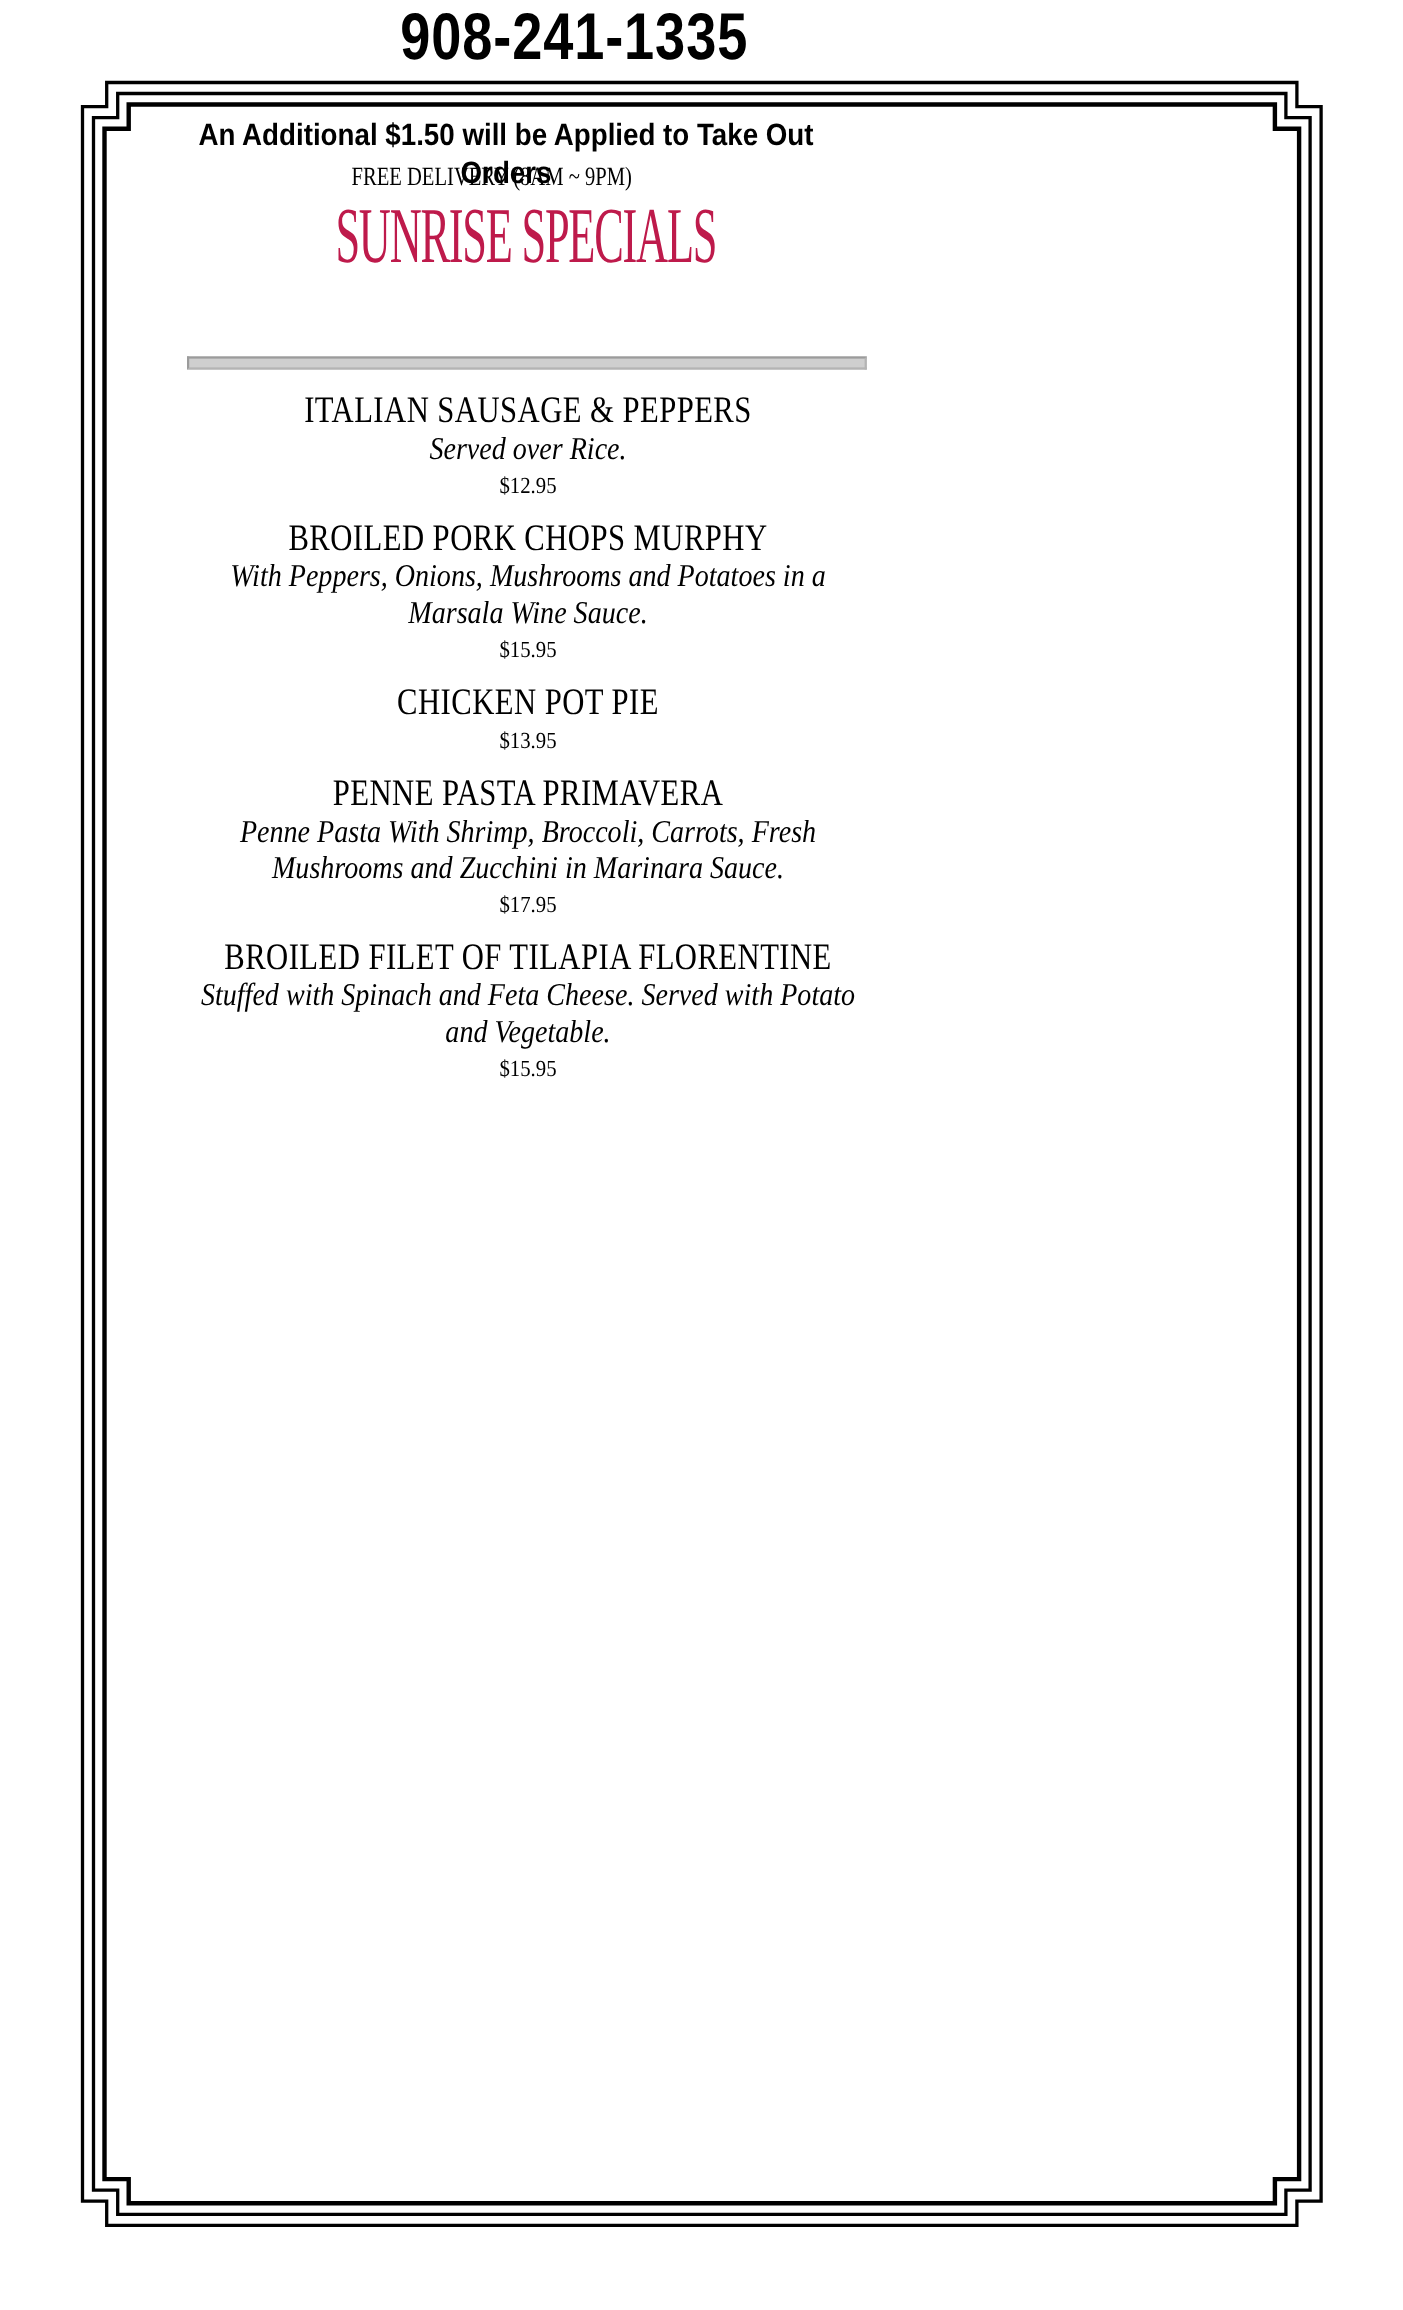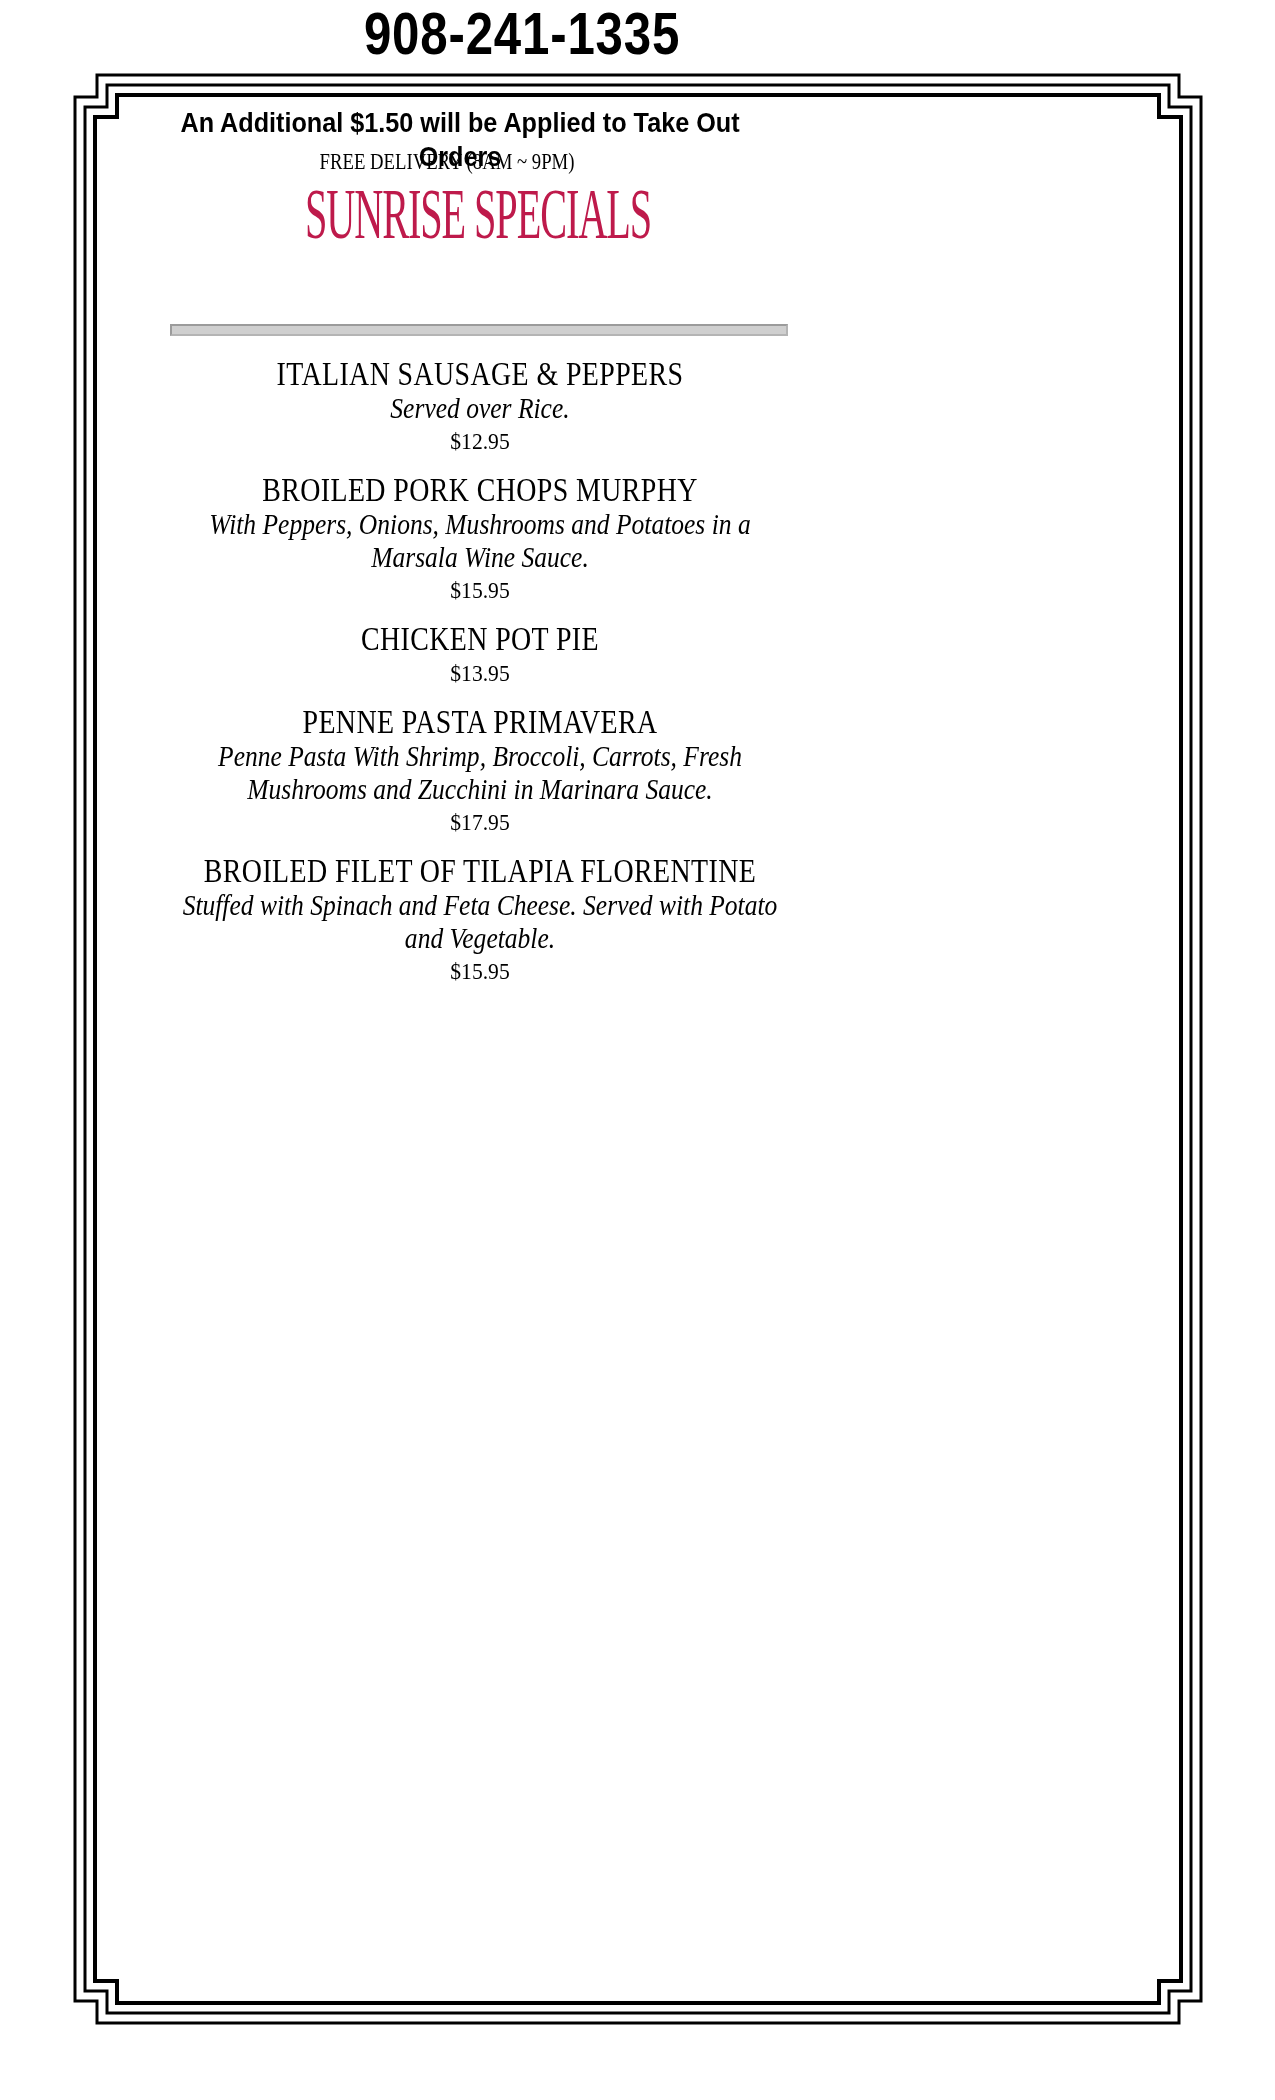--- a/index.html
+++ b/index.html
@@ -71,21 +71,21 @@
   }
   .item-name .squeeze{transform:scaleX(0.82);white-space:nowrap;}
   .item-desc{
     font-style:italic;
     font-size:29px;line-height:33px;
     white-space:pre-line;
     text-align:center;
   }
   .item-desc .squeeze{transform:scaleX(0.88);}
   .item-price{
-    font-size:24px;line-height:33px;
+    font-size:21px;line-height:33px;
   }
   .item-price .squeeze{transform:scaleX(0.9);}
 
   
   .included-note{
     top:1941px;left:180px;width:680px;
     font-weight:bold;
     font-size:22px;line-height:30px;
     white-space:pre-line;
   }

